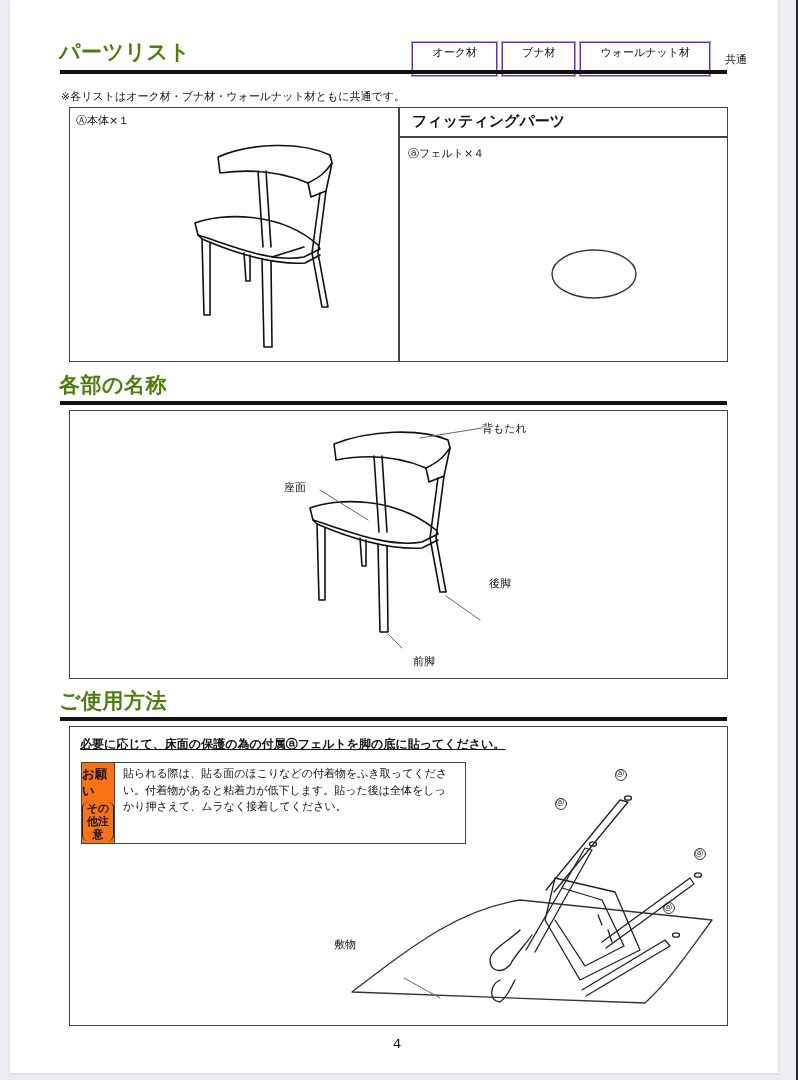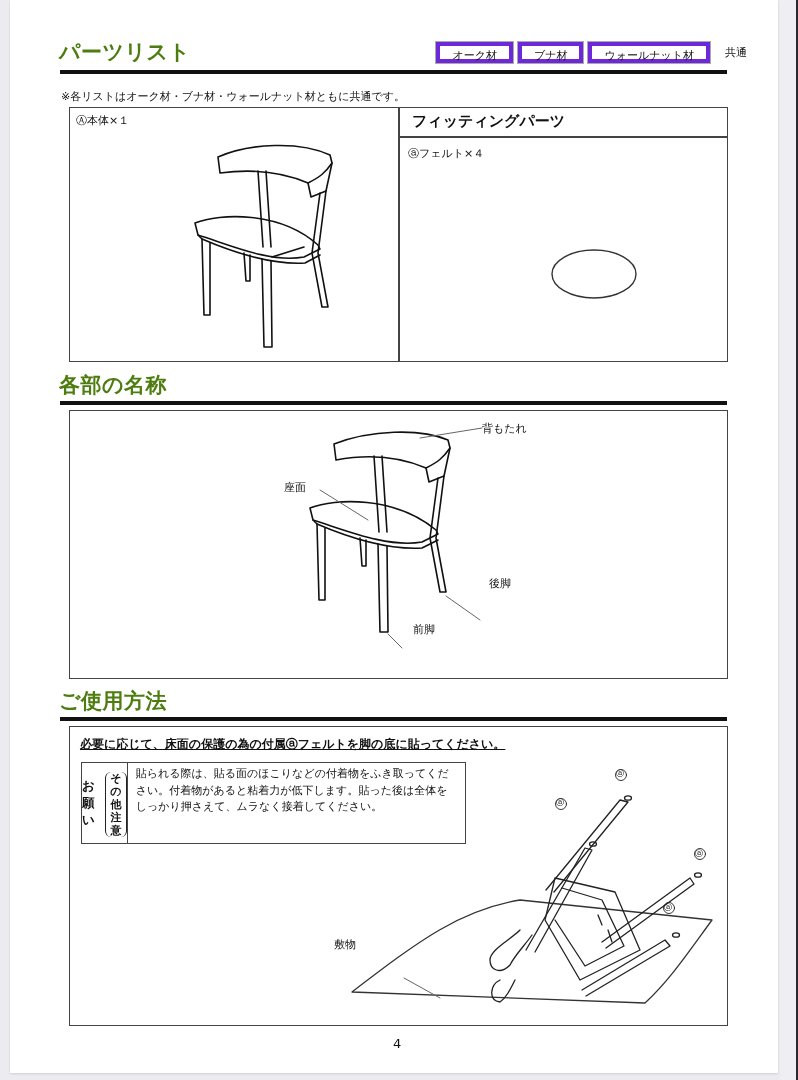--- a/index.html
+++ b/index.html
@@ -11,35 +11,35 @@
     }
     .right-edge { position: absolute; right: 0; top: 0; width: 2px; height: 1080px; background: #2a2a30; }
     .right-gutter { position: absolute; right: 2px; top: 0; width: 16px; height: 1080px; background: #efeff3; }
 
     .section-title {
       position: absolute; left: 59px; font-weight: bold; font-size: 21px; letter-spacing: 0.5px; color: #4d7c0f;
     }
     .rule { position: absolute; left: 60px; width: 667px; height: 4px; background: #111; }
 
     .material-tags { position: absolute; right: 51px; top: 42px; display: flex; gap: 5px; align-items: center; font-size: 11px; }
-    .tag { border: 4px solid #6d28d9; padding: 2px 12px; height: 21px; line-height: 15px; box-shadow: inset 0 0 0 1px #fff, 0 0 0 1px #aaa; }
+    .tag { border: 1px solid #6d28d9; padding: 2px 19px; height: 34px; line-height: 15px; box-shadow: inset 0 0 0 1px #fff, 0 0 0 1px #aaa; }
     .tag-common { font-size: 11px; margin-left: 10px; }
 
     .note { position: absolute; left: 61px; top: 89px; font-size: 11px; }
 
     .box { position: absolute; border: 1.5px solid #444; }
     .cell-label { position: absolute; font-size: 11px; }
 
     .fit-header { position: absolute; font-weight: bold; font-size: 15px; }
 
     .callout { position: absolute; font-size: 11px; }
     .instruction { position: absolute; left: 80px; top: 736px; font-size: 12px; font-weight: bold; text-decoration: underline; }
 
     .notice { position: absolute; left: 81px; top: 762px; width: 385px; height: 82px; border: 1.5px solid #444; display: flex; }
-    .notice-label { width: 58px; background: #ffffff; border-right: 1.5px solid #444; display: flex; flex-direction: row; align-items: center; justify-content: center; font-weight: bold; }
+    .notice-label { width: 58px; background: #f97316; border-right: 1.5px solid #444; display: flex; flex-direction: column; align-items: center; justify-content: center; font-weight: bold; }
     .notice-label .l1 { font-size: 12.5px; }
     .notice-label .l2 { font-size: 11px; line-height: 13px; border-left: 1px solid #222; border-right: 1px solid #222; border-radius: 6px; padding: 0 2px; margin-top: 2px; text-align: center; }
     .notice-text { padding: 3px 8px; font-size: 11px; line-height: 16.5px; }
 
     .page-num { position: absolute; left: 393px; top: 1036px; font-size: 13px; }
     svg { position: absolute; overflow: visible; }
   </style>
 </head>
 <body>
 
@@ -108,21 +108,21 @@
 
   <path d="M130 18 L192 8" stroke="#666" stroke-width="1"></path>
   <path d="M30 70 L78 100" stroke="#666" stroke-width="1"></path>
   <path d="M156 176 L190 200" stroke="#666" stroke-width="1"></path>
   <path d="M98 214 L112 228" stroke="#666" stroke-width="1"></path>
 </svg>
 
 <div class="callout" style="left:482px; top:421px;">背もたれ</div>
 <div class="callout" style="left:284px; top:480px;">座面</div>
 <div class="callout" style="left:489px; top:576px;">後脚</div>
-<div class="callout" style="left:413px; top:622px;">前脚</div>
+<div class="callout" style="left:413px; top:654px;">前脚</div>
 
 <div class="section-title" style="top:687px;">ご使用方法</div>
 <div class="rule" style="top:717px;"></div>
 <div class="box" style="left:69px; top:726px; width:659px; height:300px;"></div>
 
 <div class="instruction">必要に応じて、床面の保護の為の付属ⓐフェルトを脚の底に貼ってください。</div>
 
 <div class="notice">
   <div class="notice-label">
     <span class="l1">お願い</span>

